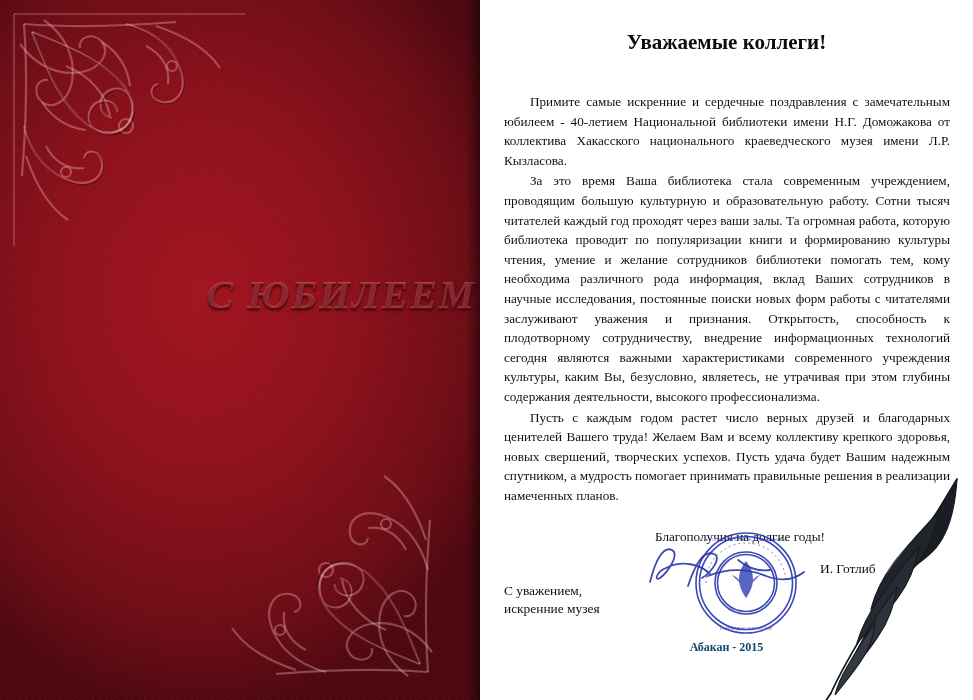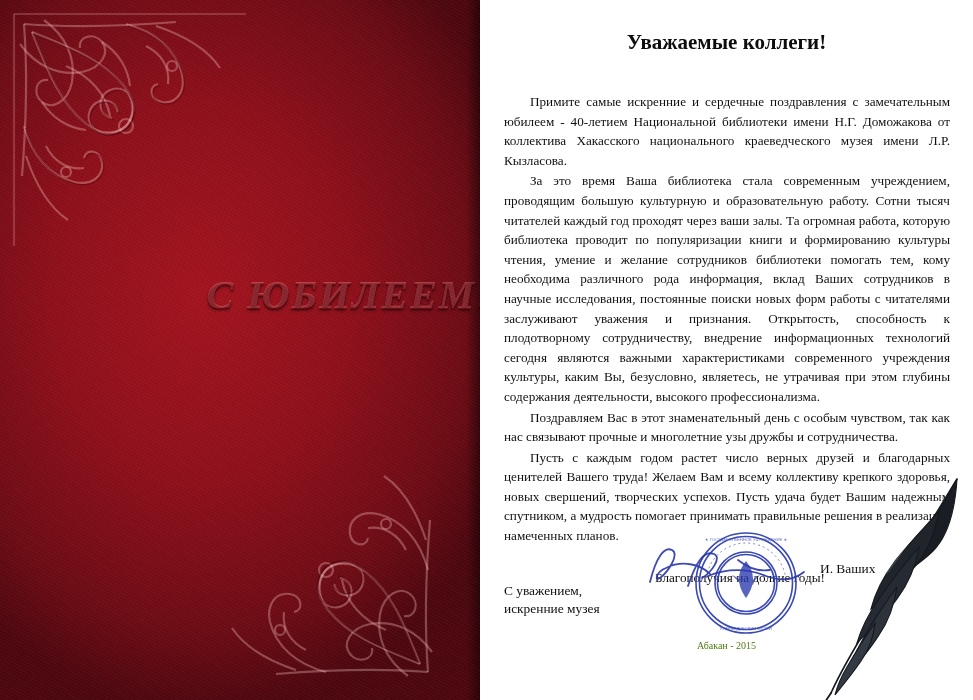--- a/index.html
+++ b/index.html
@@ -143,23 +143,23 @@
     top: 561px;
     font-size: 13.4px;
     color: #101010;
   }
   .city-year {
     position: absolute;
     left: 0;
     top: 640px;
     width: 473px;
     text-align: center;
-    font-size: 10px;
-    font-weight: normal;
-    color: #4d7c0f;
+    font-size: 12px;
+    font-weight: bold;
+    color: #0c4a6e;
   }
 
   
   .stamp {
     position: absolute;
     left: 204px;
     top: 531px;
     width: 104px;
     height: 104px;
     pointer-events: none;
@@ -254,21 +254,20 @@
   </div>
 
   <div class="letter">
     <div class="letter-inner">
 
       <div class="salutation">Уважаемые коллеги!</div>
 
       <div class="body-text">
         <p>Примите самые искренние  и сердечные поздравления с замечательным юбилеем - 40-летием Национальной библиотеки имени Н.Г. Доможакова от коллектива Хакасского национального краеведческого музея имени Л.Р. Кызласова.</p>
         <p>За это время Ваша библиотека стала современным учреждением, проводящим большую культурную и образовательную работу. Сотни тысяч читателей каждый год проходят через ваши залы. Та огромная работа, которую библиотека  проводит по популяризации книги и формированию культуры чтения, умение и желание сотрудников библиотеки помогать тем, кому необходима различного рода информация, вклад Ваших сотрудников в научные исследования, постоянные поиски новых форм работы с читателями  заслуживают уважения и признания. Открытость, способность к плодотворному сотрудничеству, внедрение информационных технологий сегодня являются важными характеристиками современного учреждения культуры, каким Вы, безусловно, являетесь, не утрачивая при этом глубины содержания деятельности, высокого профессионализма.</p>
-        <p>Поздравляем Вас в этот знаменательный день с особым чувством, так как нас связывают прочные и многолетние узы дружбы и сотрудничества.</p>
         <p>Пусть с каждым годом растет число верных друзей и благодарных ценителей Вашего труда! Желаем Вам и всему коллективу крепкого здоровья, новых свершений, творческих успехов.  Пусть удача будет Вашим надежным спутником, а мудрость помогает принимать правильные решения в реализации намеченных планов.</p>
         <p class="center-last">Благополучия на долгие годы!</p>
       </div>
 
       <div class="sign-block">
         <div>С уважением,</div>
         <div>искренние музея</div>
       </div>
 
       <svg class="signature" viewBox="0 0 180 60" aria-hidden="true">
@@ -294,21 +293,21 @@
         </g>
         <g fill="#2a3aae" opacity="0.8" font-family="'Liberation Sans', sans-serif" font-size="4.2">
           <text x="52" y="10" text-anchor="middle">★ ГОСУДАРСТВЕННОЕ УЧРЕЖДЕНИЕ ★</text>
           <text x="52" y="99" text-anchor="middle">КРАЕВЕДЧЕСКИЙ МУЗЕЙ</text>
         </g>
         <g stroke="#2a3aae" stroke-width="0.9" fill="none" opacity="0.75">
           <path d="M12 52 a40 40 0 0 1 80 0" stroke-dasharray="2 3"></path>
         </g>
       </svg>
 
-      <div class="sign-name">И. Ваших</div>
+      <div class="sign-name">И. Готлиб</div>
 
       <div class="city-year">Абакан - 2015</div>
 
       <svg class="quill" viewBox="0 0 190 235" aria-hidden="true">
         <g fill="none" stroke="#15181d" stroke-width="1.1" stroke-linecap="round">
           <path d="M178 8 C150 54 120 104 92 150 C76 176 62 200 52 222" stroke-width="1.6"></path>
           <path d="M178 8 C168 28 154 48 140 64 C128 78 120 92 118 108 C128 100 142 92 154 80 C168 66 176 40 178 8 Z" fill="#1a1e24"></path>
           <path d="M160 40 C146 56 130 72 116 90 C104 106 96 122 92 138 C104 128 120 114 134 98 C148 82 156 62 160 40 Z" fill="#20252c"></path>
           <path d="M140 76 C126 92 112 110 100 128 C90 142 82 158 78 172 C90 160 106 144 118 128 C130 112 137 94 140 76 Z" fill="#262b33"></path>
           <path d="M118 116 C106 132 94 150 84 168 C76 182 70 196 66 208 C76 196 90 180 100 164 C111 148 116 130 118 116 Z" fill="#2d323b"></path>

